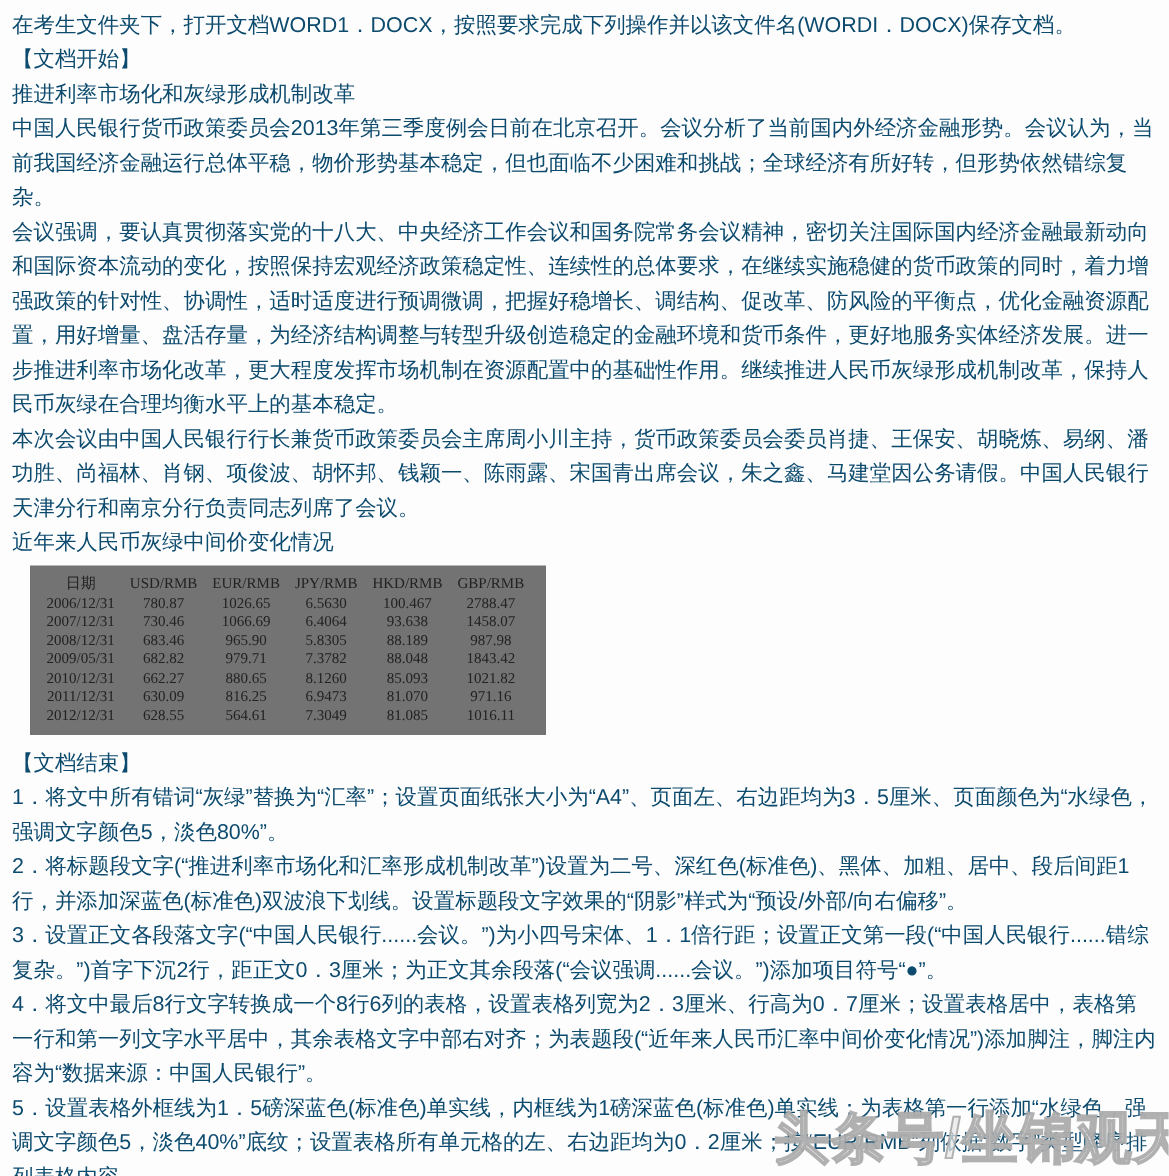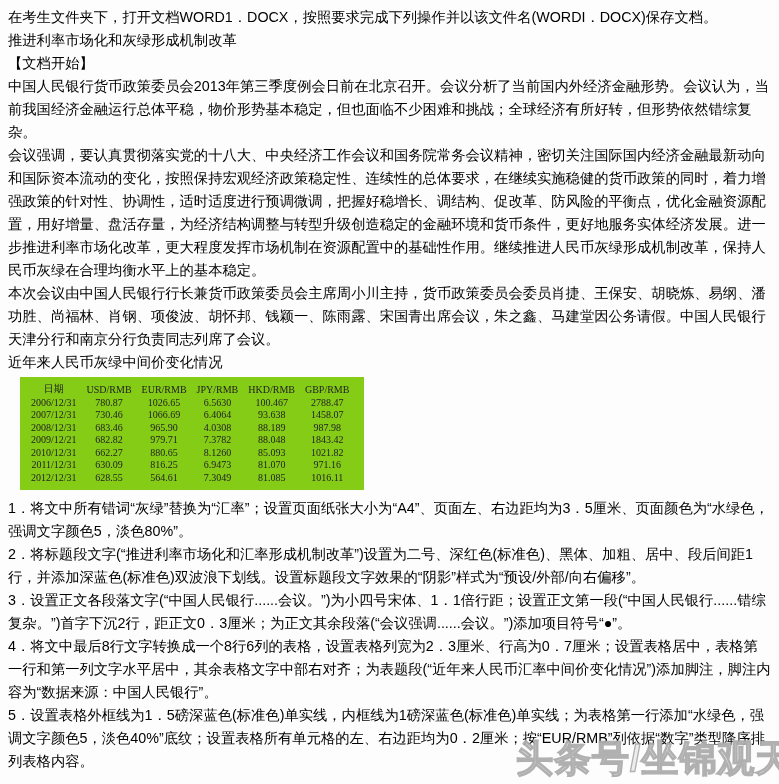--- a/index.html
+++ b/index.html
@@ -13,27 +13,27 @@
   }
   .page {
     position: relative;
     padding: 6px 8px 0 8px;
     width: 763px;
   }
   .line {
     margin: 0;
     font-size: 14.3px;
     line-height: 23px;
-    color: #000000;
+    color: #0c4a6e;
     text-align: left;
     word-break: break-all;
   }
   .table-wrap {
     display: inline-block;
-    background: #84cc16;
+    background: #737373;
     margin: 3px 0 3px 12px;
     padding: 5px 10px 6px 6px;
   }
   .ex-table {
     border-collapse: collapse;
     font-family: "Liberation Serif", "DejaVu Serif", serif;
     font-size: 10px;
     color: #222222;
   }
   .ex-table th, .ex-table td {
@@ -58,23 +58,23 @@
     pointer-events: none;
   }
 </style>
 </head>
 <body>
 
 <div class="page">
 
   <p class="line">在考生文件夹下，打开文档WORD1．DOCX，按照要求完成下列操作并以该文件名(WORDI．DOCX)保存文档。</p>
 
+  <p class="line">【文档开始】</p>
+
   <p class="line">推进利率市场化和灰绿形成机制改革</p>
-
-  <p class="line">【文档开始】</p>
 
   <div id="body-paragraphs">
       <p class="line">中国人民银行货币政策委员会2013年第三季度例会日前在北京召开。会议分析了当前国内外经济金融形势。会议认为，当前我国经济金融运行总体平稳，物价形势基本稳定，但也面临不少困难和挑战；全球经济有所好转，但形势依然错综复杂。</p>
       <p class="line">会议强调，要认真贯彻落实党的十八大、中央经济工作会议和国务院常务会议精神，密切关注国际国内经济金融最新动向和国际资本流动的变化，按照保持宏观经济政策稳定性、连续性的总体要求，在继续实施稳健的货币政策的同时，着力增强政策的针对性、协调性，适时适度进行预调微调，把握好稳增长、调结构、促改革、防风险的平衡点，优化金融资源配置，用好增量、盘活存量，为经济结构调整与转型升级创造稳定的金融环境和货币条件，更好地服务实体经济发展。进一步推进利率市场化改革，更大程度发挥市场机制在资源配置中的基础性作用。继续推进人民币灰绿形成机制改革，保持人民币灰绿在合理均衡水平上的基本稳定。</p>
       <p class="line">本次会议由中国人民银行行长兼货币政策委员会主席周小川主持，货币政策委员会委员肖捷、王保安、胡晓炼、易纲、潘功胜、尚福林、肖钢、项俊波、胡怀邦、钱颖一、陈雨露、宋国青出席会议，朱之鑫、马建堂因公务请假。中国人民银行天津分行和南京分行负责同志列席了会议。</p>
     </div>
 
   <p class="line">近年来人民币灰绿中间价变化情况</p>
 
   <div class="table-wrap">
@@ -103,26 +103,26 @@
             <td>730.46</td>
             <td>1066.69</td>
             <td>6.4064</td>
             <td>93.638</td>
             <td>1458.07</td>
           </tr>
           <tr>
             <td>2008/12/31</td>
             <td>683.46</td>
             <td>965.90</td>
-            <td>4.0308</td>
+            <td>5.8305</td>
             <td>88.189</td>
             <td>987.98</td>
           </tr>
           <tr>
-            <td>2009/12/21</td>
+            <td>2009/05/31</td>
             <td>682.82</td>
             <td>979.71</td>
             <td>7.3782</td>
             <td>88.048</td>
             <td>1843.42</td>
           </tr>
           <tr>
             <td>2010/12/31</td>
             <td>662.27</td>
             <td>880.65</td>
@@ -143,20 +143,21 @@
             <td>628.55</td>
             <td>564.61</td>
             <td>7.3049</td>
             <td>81.085</td>
             <td>1016.11</td>
           </tr>
         </tbody>
     </table>
   </div>
 
+  <p class="line">【文档结束】</p>
 
   <div id="instruction-list">
       <p class="line">1．将文中所有错词“灰绿”替换为“汇率”；设置页面纸张大小为“A4”、页面左、右边距均为3．5厘米、页面颜色为“水绿色，强调文字颜色5，淡色80%”。</p>
       <p class="line">2．将标题段文字(“推进利率市场化和汇率形成机制改革”)设置为二号、深红色(标准色)、黑体、加粗、居中、段后间距1行，并添加深蓝色(标准色)双波浪下划线。设置标题段文字效果的“阴影”样式为“预设/外部/向右偏移”。</p>
       <p class="line">3．设置正文各段落文字(“中国人民银行......会议。”)为小四号宋体、1．1倍行距；设置正文第一段(“中国人民银行......错综复杂。”)首字下沉2行，距正文0．3厘米；为正文其余段落(“会议强调......会议。”)添加项目符号“●”。</p>
       <p class="line">4．将文中最后8行文字转换成一个8行6列的表格，设置表格列宽为2．3厘米、行高为0．7厘米；设置表格居中，表格第一行和第一列文字水平居中，其余表格文字中部右对齐；为表题段(“近年来人民币汇率中间价变化情况”)添加脚注，脚注内容为“数据来源：中国人民银行”。</p>
       <p class="line">5．设置表格外框线为1．5磅深蓝色(标准色)单实线，内框线为1磅深蓝色(标准色)单实线；为表格第一行添加“水绿色，强调文字颜色5，淡色40%”底纹；设置表格所有单元格的左、右边距均为0．2厘米；按“EUR/RMB”列依据“数字”类型降序排列表格内容。</p>
     </div>
 
   <div class="watermark">头条号/坐锦观天</div>

